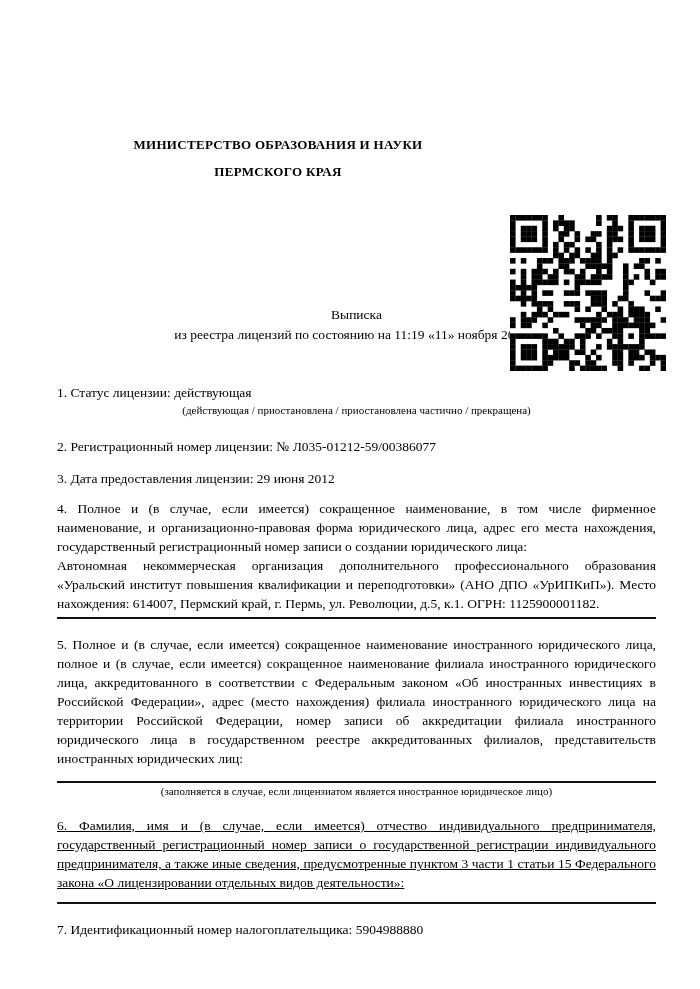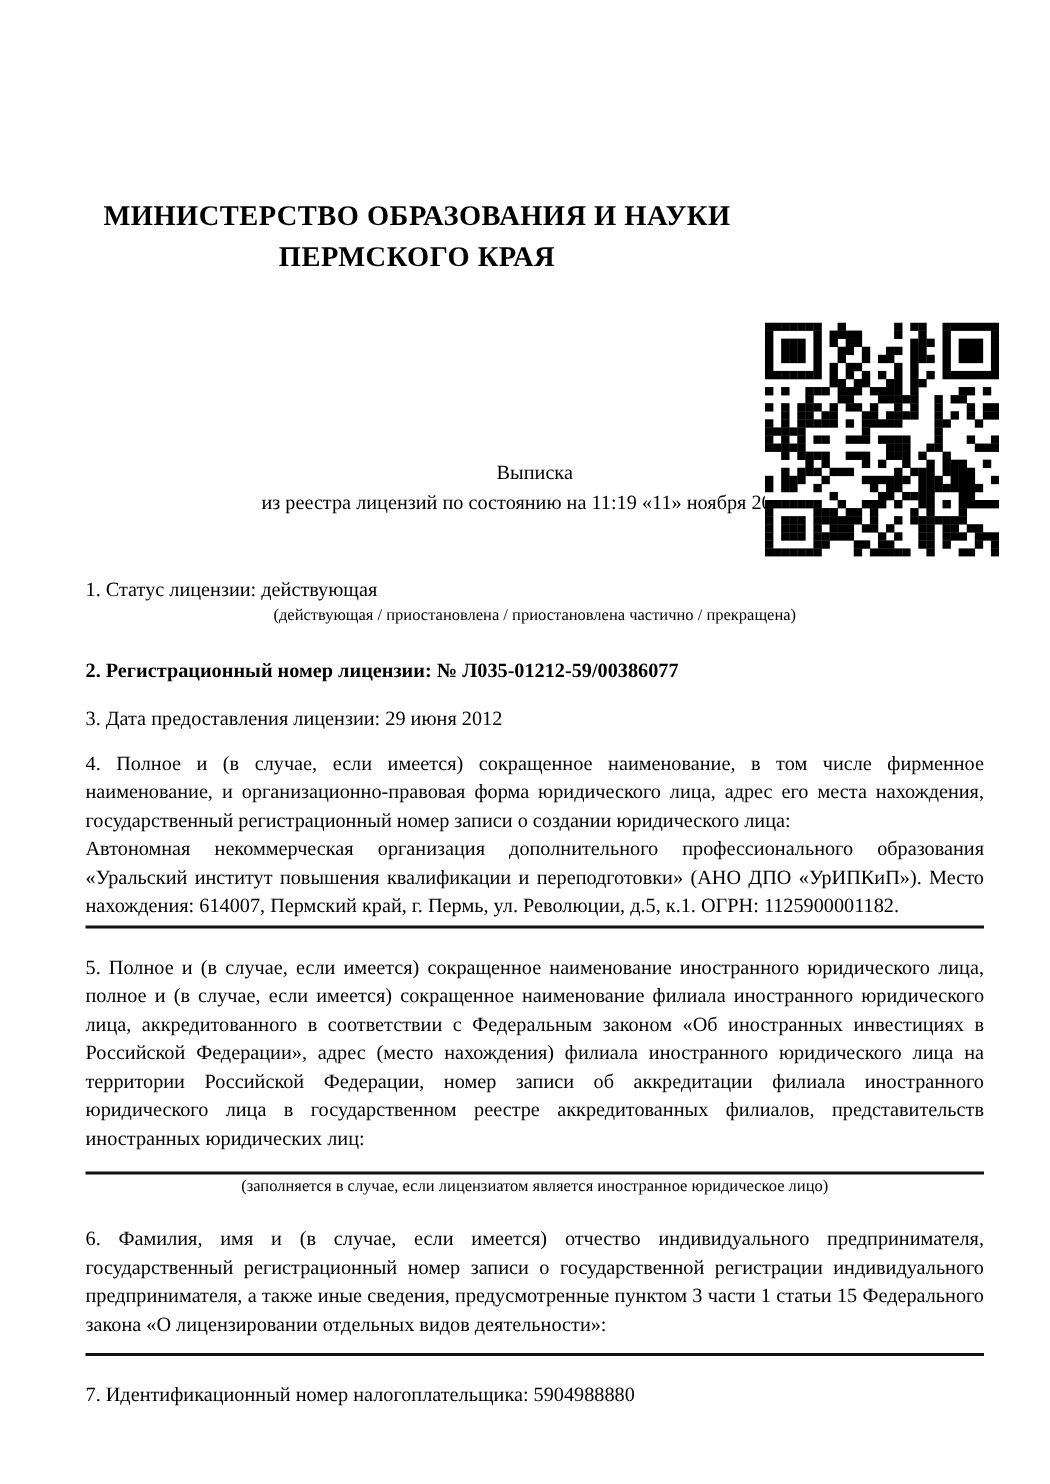--- a/index.html
+++ b/index.html
@@ -21,21 +21,21 @@
     top: 84px; right: 34px;
     width: 156px; height: 156px;
   }
   .header {
     margin-top: 131px;
     width: 442px;
     text-align: center;
   }
   .header .ministry {
     font-weight: bold;
-    font-size: 19px;
+    font-size: 13px;
     line-height: 27px;
     letter-spacing: 0.3px;
   }
   .header .org-caption {
     margin-top: 5px;
     font-size: 11px;
     line-height: 15px;
   }
   .doc-title {
     margin-top: 120px;
@@ -55,26 +55,26 @@
   }
   .just { text-align: justify; }
   .rule {
     border: none;
     border-top: 2px solid #111;
     height: 0;
     margin-top: 4px;
   }
   .mt-item1   { margin-top: 38px; }
   .mt-caption1{ margin-top: 1px; }
-  .mt-item2   { margin-top: 20px; font-weight: bold; }
+  .mt-item2   { margin-top: 20px; }
   .mt-item3   { margin-top: 13px; }
   .mt-item4   { margin-top: 11px; }
   .mt-rule5   { margin-top: 13px; }
   .mt-item5   { margin-top: 16px; }
-  .mt-item6   { margin-top: 18px; }
+  .mt-item6   { margin-top: 18px; text-decoration: underline; }
   .mt-rule6   { margin-top: 10px; }
   .mt-item7   { margin-top: 16px; }
   .caption-after-rule { margin-top: 1px; }
 </style>
 </head>
 <body>
 
 <div class="page">
 
   <div class="qr-wrap" id="qr"><svg width="156" height="156" viewBox="0 0 156 156" xmlns="http://www.w3.org/2000/svg">

